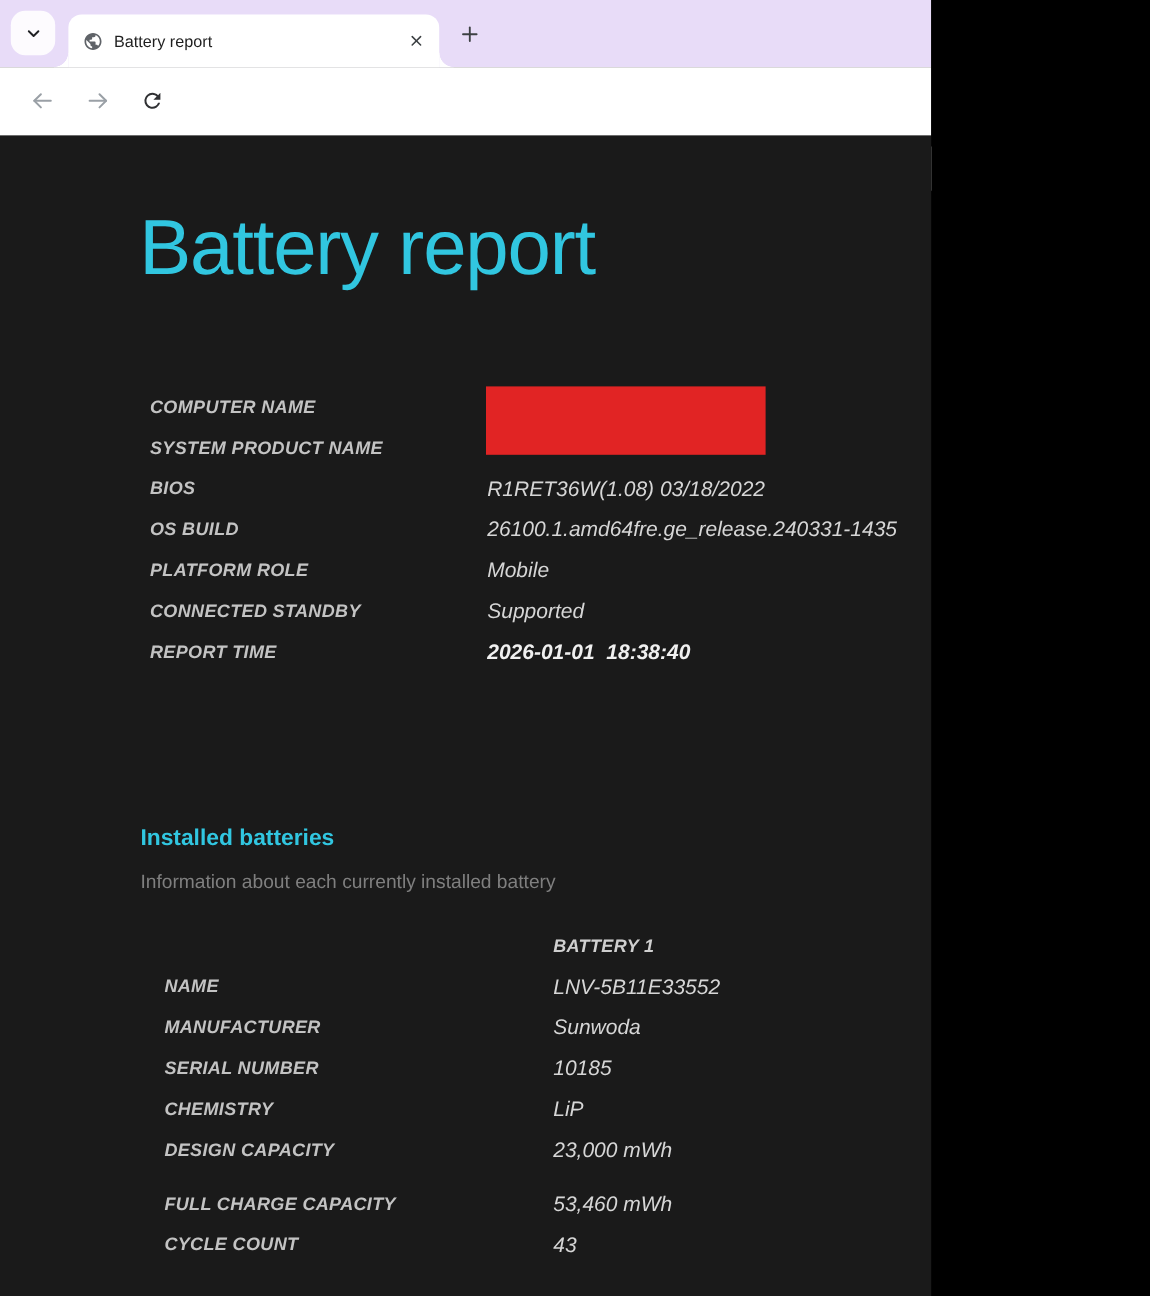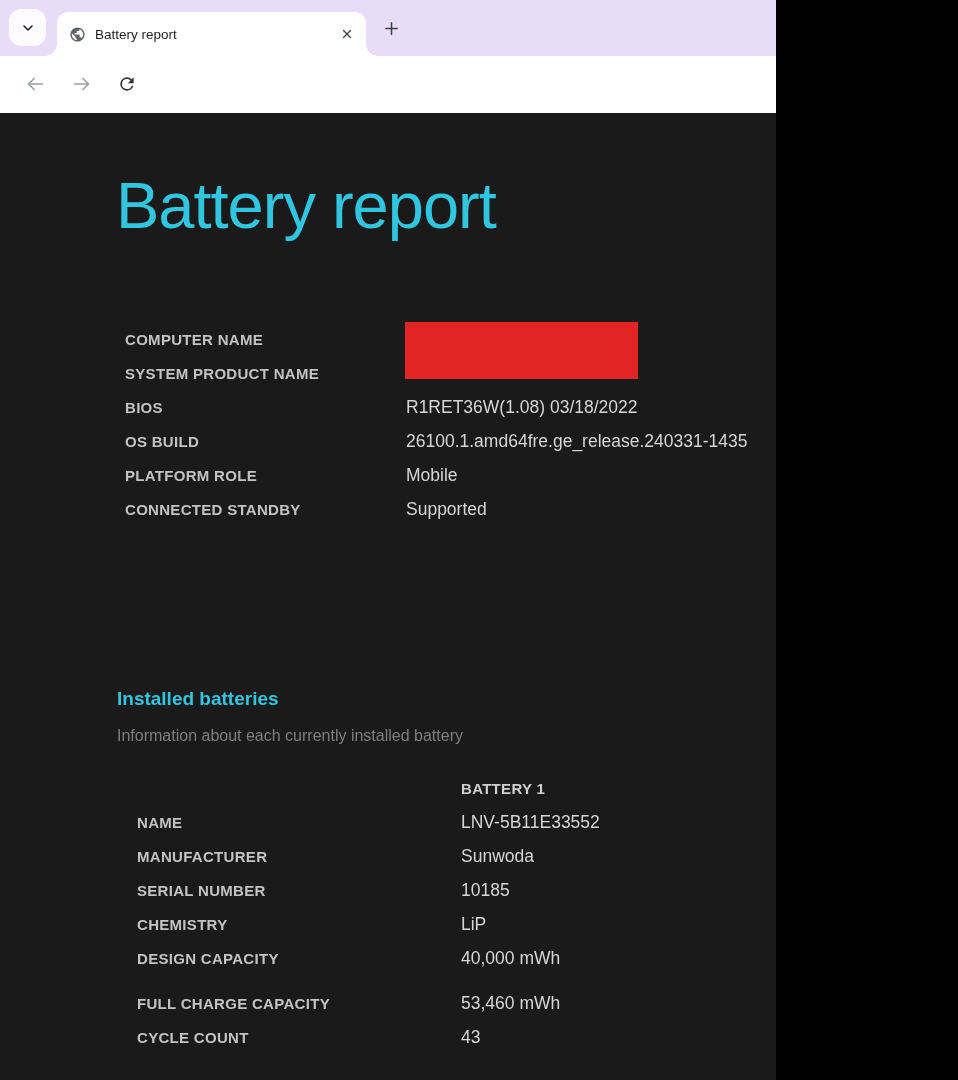--- a/index.html
+++ b/index.html
@@ -45,21 +45,21 @@
     border-radius:18.5px;display:flex;align-items:center;padding-left:5px;cursor:text;}
   .file-chip{height:29px;background:#FFFFFF;border-radius:15px;display:flex;align-items:center;
     padding:0 13px 0 9px;gap:6px;flex:0 0 auto;cursor:pointer;}
   .file-chip-label{font-size:14.5px;font-weight:600;color:#2A2A2E;}
   .url-text{margin-left:13px;font-size:15.5px;color:#1D1D1F;white-space:nowrap;}
 
   
   .page{position:absolute;top:113px;left:0;right:0;bottom:0;background:var(--page-bg);}
   .page-title{position:absolute;left:116px;top:60px;margin:0;font-size:65px;font-weight:300;
     letter-spacing:-1px;color:var(--accent-cyan);line-height:1.0;white-space:nowrap;}
-  .info-table{position:absolute;}
+  .info-table{position:absolute;font-style:italic;}
   .sys-table{left:125px;top:209px;}
   .bat-table{left:125px;top:658px;margin-left:12px;}
   .row{display:flex;align-items:center;height:34px;}
   .row-gap{margin-top:11px;}
   .lbl{font-size:15px;font-weight:700;color:var(--label-text);letter-spacing:0.3px;flex:0 0 auto;}
   .sys-table .lbl{width:281px;}
   .bat-table .lbl{width:324px;}
   .val{font-size:17.5px;color:var(--value-text);white-space:pre;}
   .val-strong{font-weight:700;color:#F0F0F0;}
   .col-header{font-size:15px;font-weight:700;color:#CFCFCF;letter-spacing:0.3px;white-space:pre;}
@@ -157,20 +157,24 @@
         <span class="val">26100.1.amd64fre.ge_release.240331-1435</span>
       </div>
       <div class="row">
         <span class="lbl">PLATFORM ROLE</span>
         <span class="val">Mobile</span>
       </div>
       <div class="row">
         <span class="lbl">CONNECTED STANDBY</span>
         <span class="val">Supported</span>
       </div>
+      <div class="row">
+        <span class="lbl">REPORT TIME</span>
+        <span class="val val-strong">2026-01-01  18:38:40</span>
+      </div>
     </div>
 
     <div class="redaction-box"></div>
 
     <h2 class="section-heading">Installed batteries</h2>
     <div class="section-subtitle">Information about each currently installed battery</div>
 
     <div class="info-table bat-table">
       <div class="row">
         <span class="lbl"></span>
@@ -187,21 +191,21 @@
       <div class="row">
         <span class="lbl">SERIAL NUMBER</span>
         <span class="val">10185</span>
       </div>
       <div class="row">
         <span class="lbl">CHEMISTRY</span>
         <span class="val">LiP</span>
       </div>
       <div class="row">
         <span class="lbl">DESIGN CAPACITY</span>
-        <span class="val">40,000 mWh</span>
+        <span class="val">23,000 mWh</span>
       </div>
       <div class="row row-gap">
         <span class="lbl">FULL CHARGE CAPACITY</span>
         <span class="val">53,460 mWh</span>
       </div>
       <div class="row">
         <span class="lbl">CYCLE COUNT</span>
         <span class="val">43</span>
       </div>
     </div>

